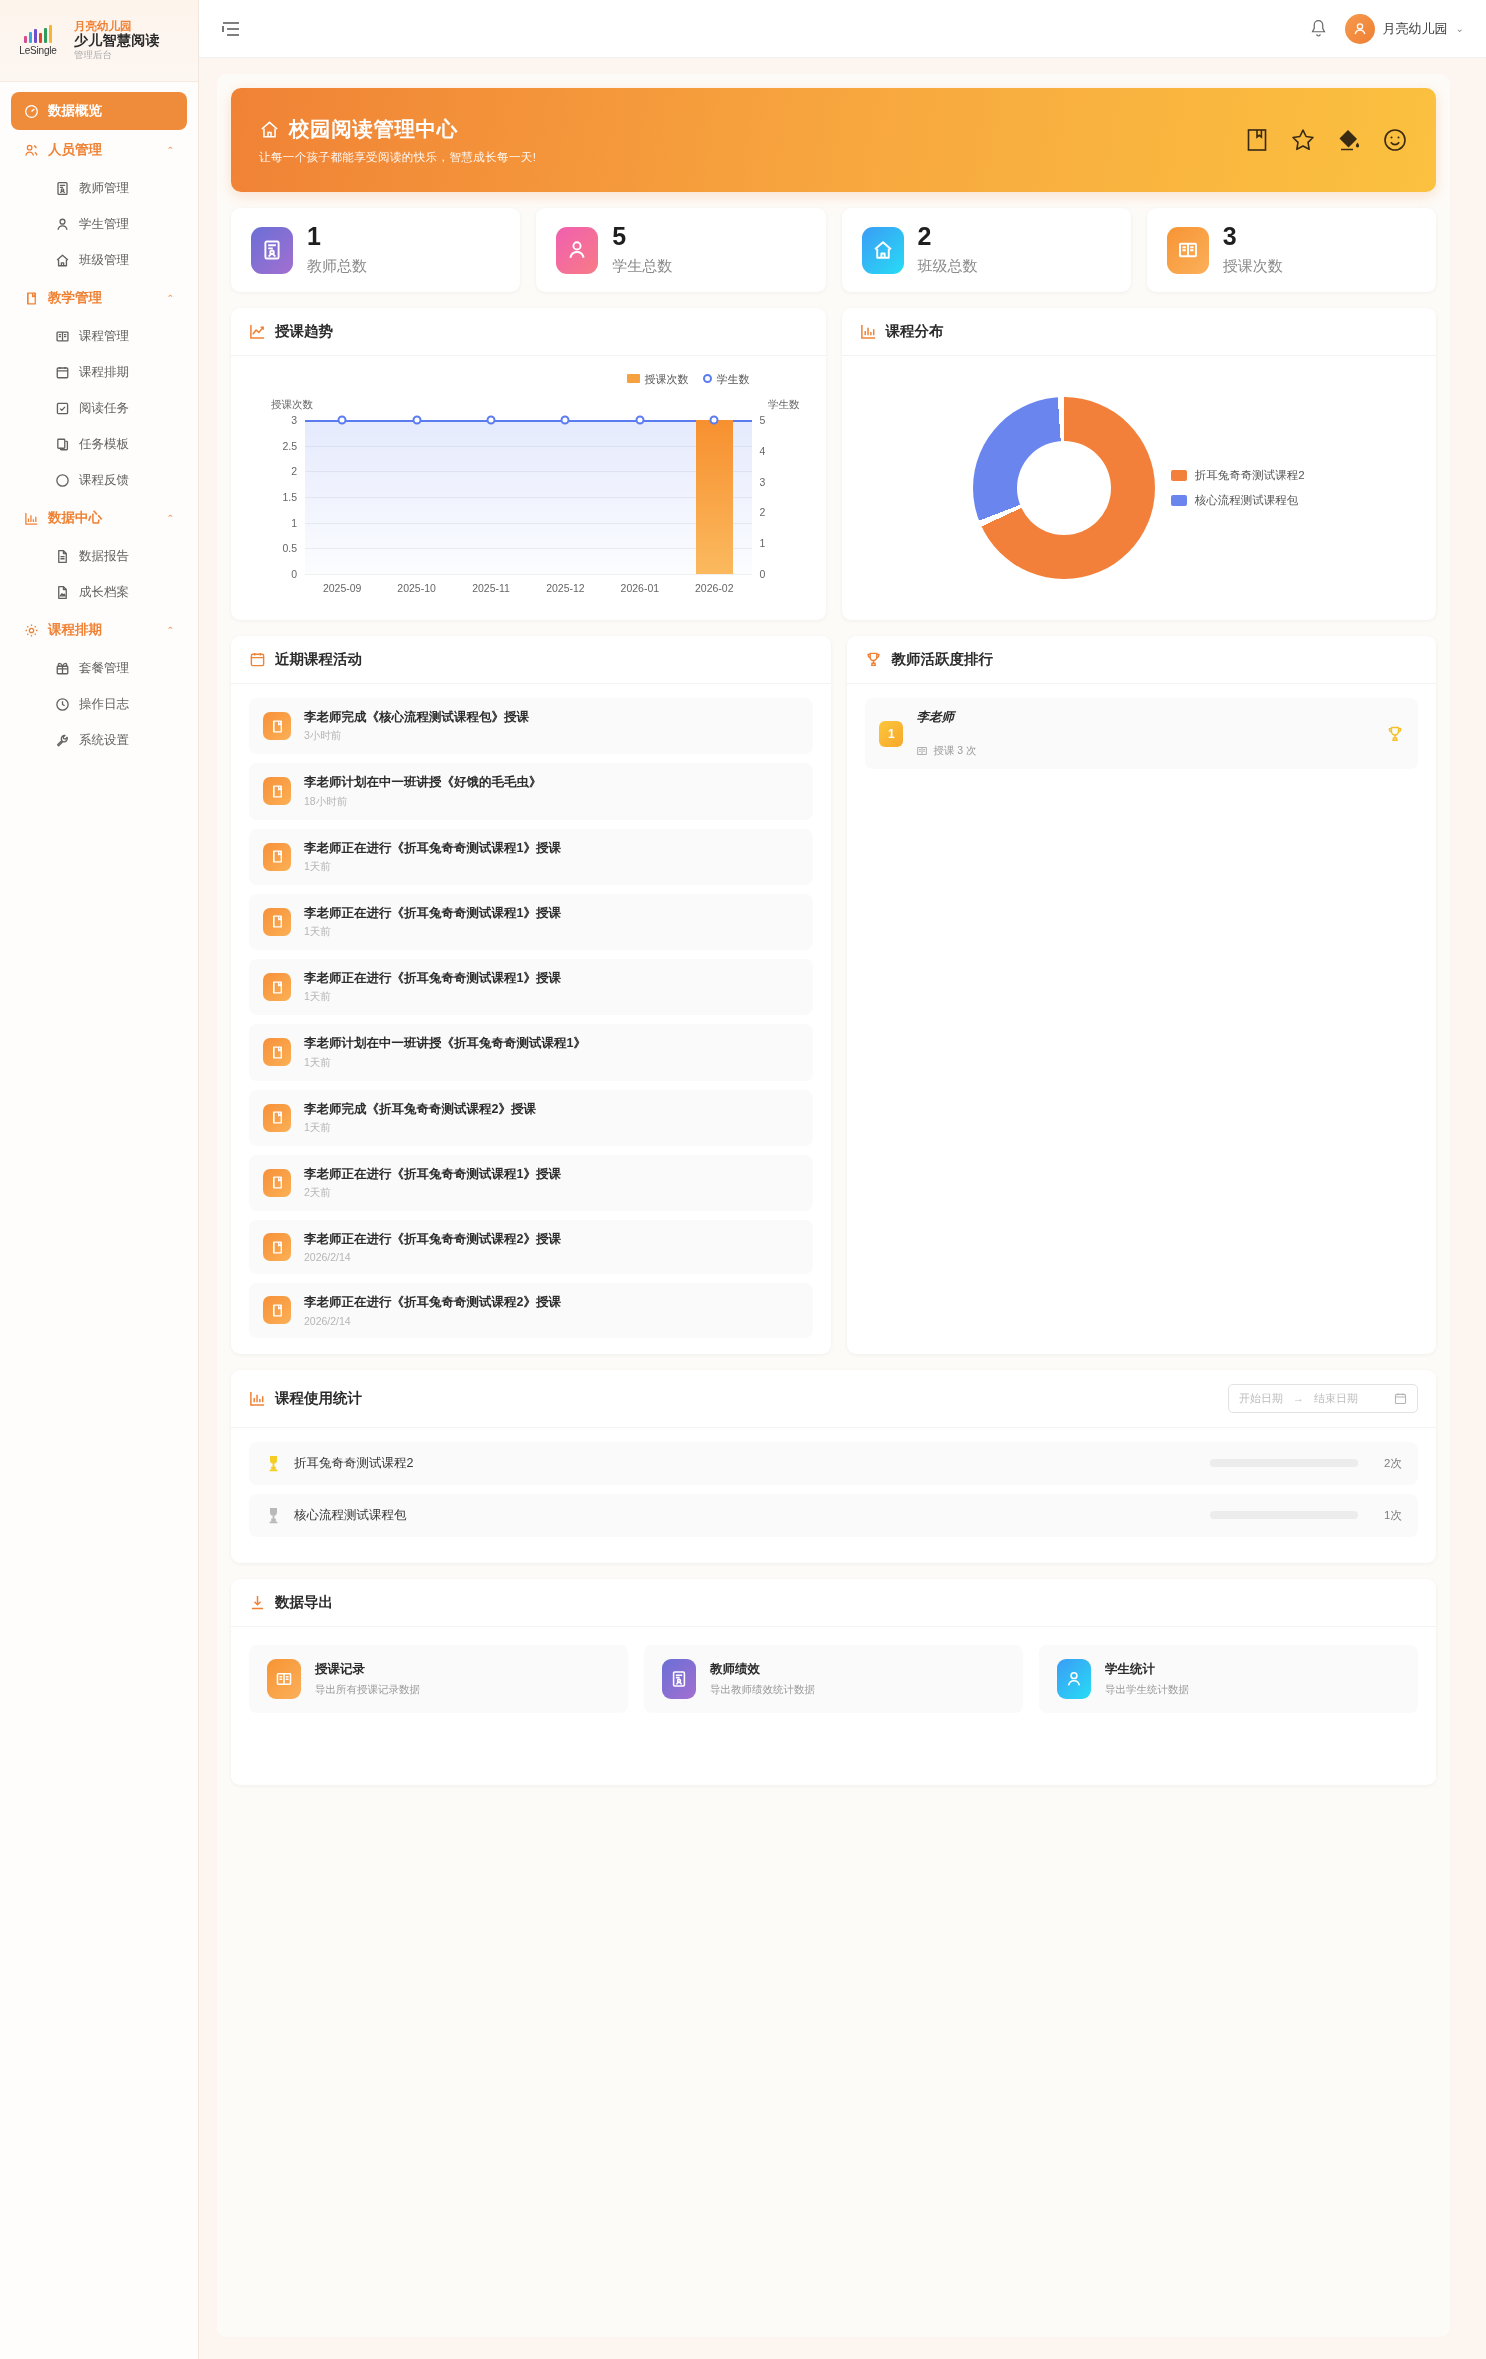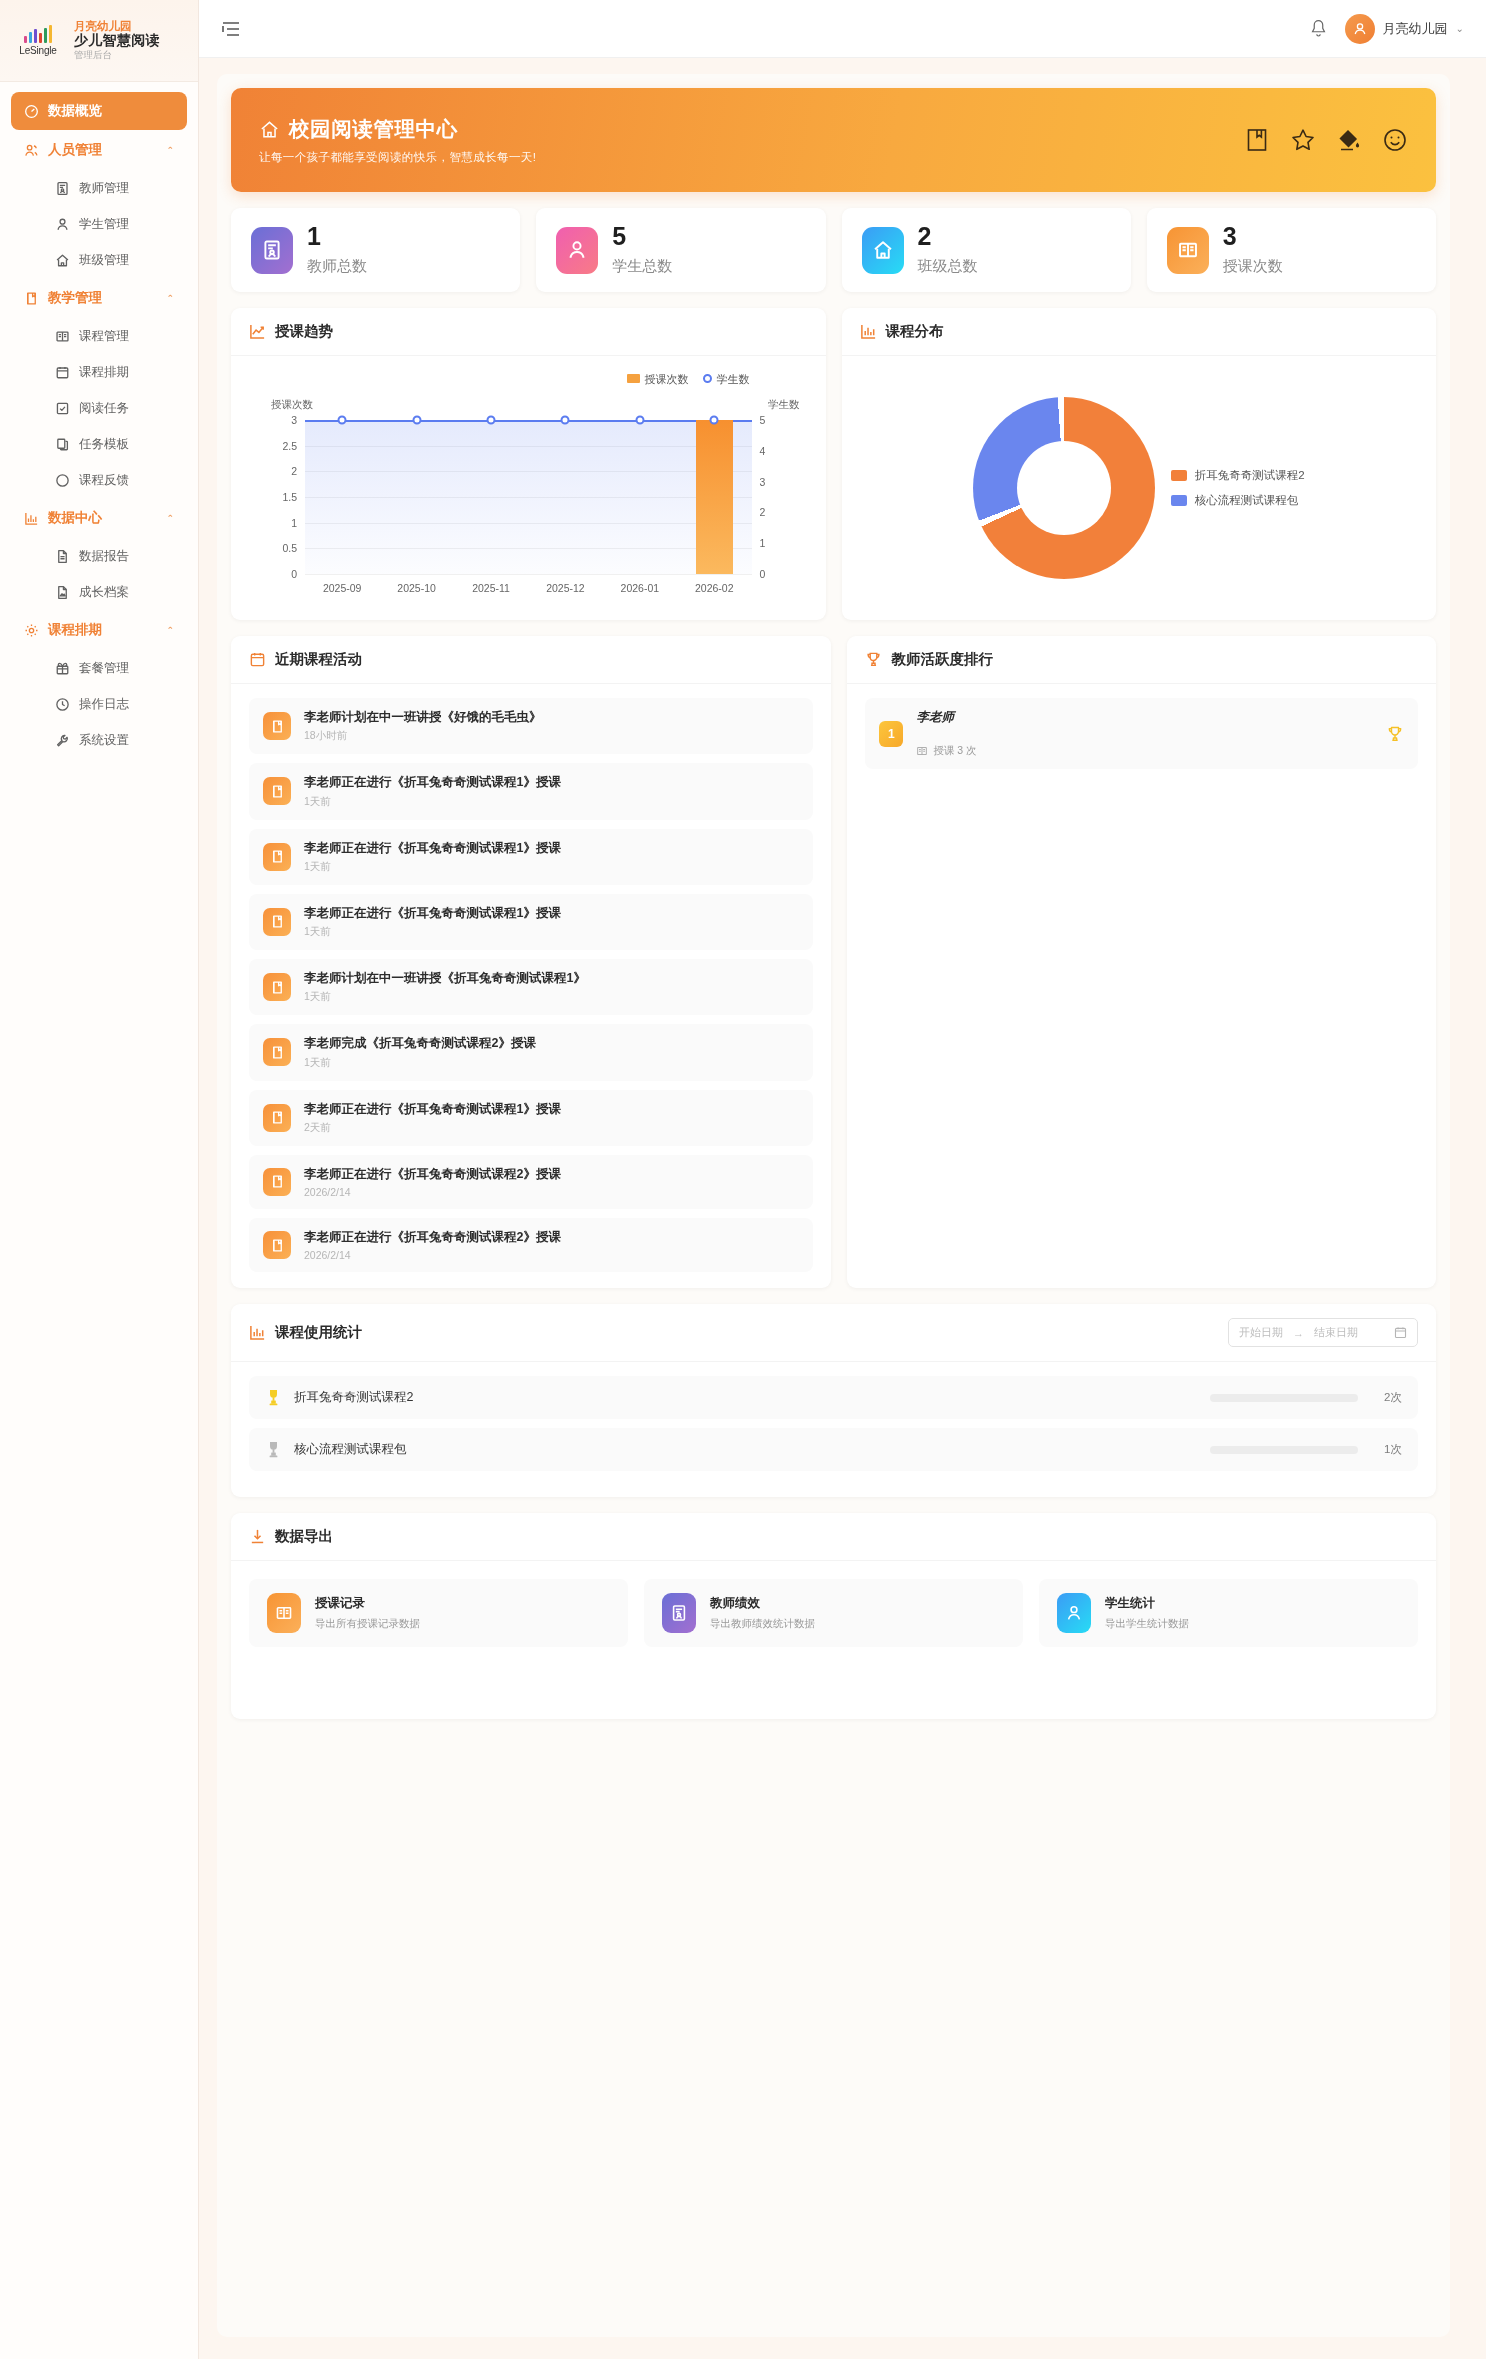--- a/index.html
+++ b/index.html
@@ -629,20 +629,33 @@
             <div class="act-list" id="actList">
   <div class="act">
     <div class="act-ic">
       <span style="width:15px;height:15px;display:block"><svg viewBox="0 0 16 16" fill="none" stroke="currentColor" stroke-width="1.4" stroke-linejoin="round">
                         <path d="M4 2.2h8v11.6H4z"></path>
                         <path d="M4 2.2v11.6"></path>
                         <path d="M9.2 2.2v4l1.3-1 1.3 1v-4"></path>
                       </svg></span>
                   </div>
     <div>
+      <div class="act-t">李老师完成《核心流程测试课程包》授课</div>
+      <div class="act-s">3小时前</div>
+    </div>
+  </div>
+  <div class="act">
+    <div class="act-ic">
+      <span style="width:15px;height:15px;display:block"><svg viewBox="0 0 16 16" fill="none" stroke="currentColor" stroke-width="1.4" stroke-linejoin="round">
+                        <path d="M4 2.2h8v11.6H4z"></path>
+                        <path d="M4 2.2v11.6"></path>
+                        <path d="M9.2 2.2v4l1.3-1 1.3 1v-4"></path>
+                      </svg></span>
+                  </div>
+    <div>
       <div class="act-t">李老师计划在中一班讲授《好饿的毛毛虫》</div>
       <div class="act-s">18小时前</div>
     </div>
   </div>
   <div class="act">
     <div class="act-ic">
       <span style="width:15px;height:15px;display:block"><svg viewBox="0 0 16 16" fill="none" stroke="currentColor" stroke-width="1.4" stroke-linejoin="round">
                         <path d="M4 2.2h8v11.6H4z"></path>
                         <path d="M4 2.2v11.6"></path>
                         <path d="M9.2 2.2v4l1.3-1 1.3 1v-4"></path>

